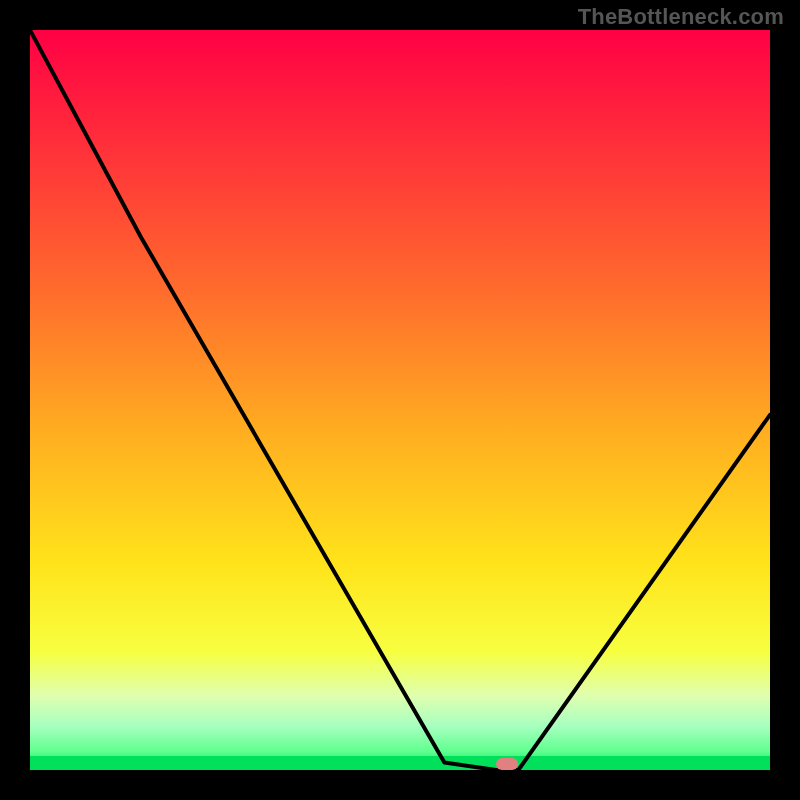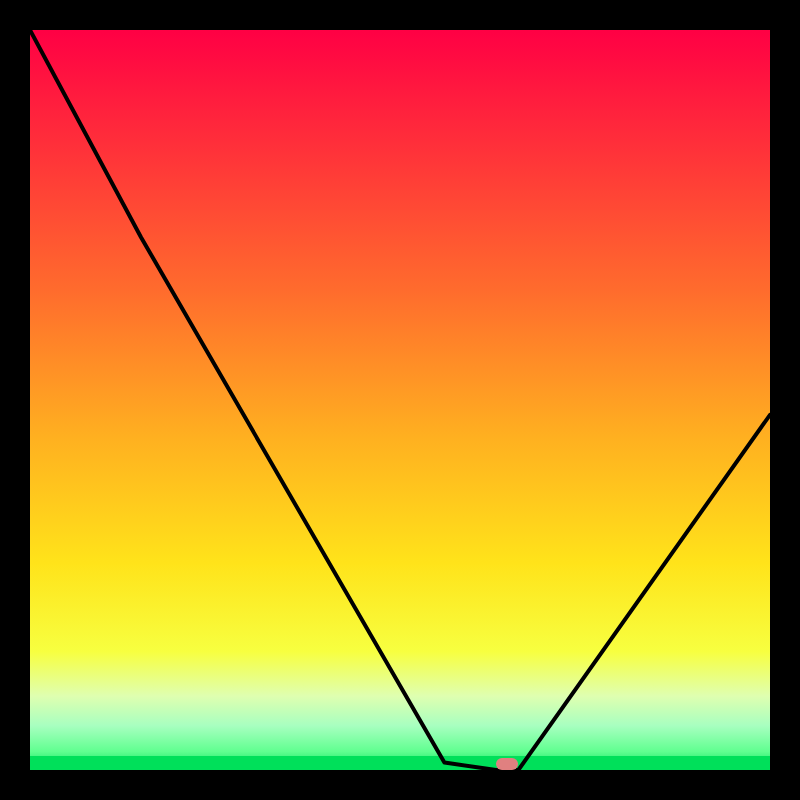--- a/index.html
+++ b/index.html
@@ -64,20 +64,21 @@
     background: #e08080;
     border-radius: 6px;
     z-index: 4;
     transform: translate(-50%, -50%);
   }
 </style>
 </head>
 <body>
 
 <div class="frame">
+  <div class="watermark">TheBottleneck.com</div>
 
   <div class="plot">
     <div class="gradient" id="grad" style="background: linear-gradient(rgb(255, 0, 68) 0%, rgb(255, 107, 45) 35%, rgb(255, 176, 32) 55%, rgb(255, 227, 26) 72%, rgb(247, 255, 64) 84%, rgb(223, 255, 176) 90%, rgb(168, 255, 192) 94%, rgb(96, 255, 144) 97.5%, rgb(0, 224, 90) 100%);"></div>
     <div class="greenband" id="gband" style="height: 14.06px;"></div>
     <svg class="curve" id="curve-svg" viewBox="0 0 740 740" preserveAspectRatio="none">
       <path id="curve-path" d="M 0.0 0.0 L 111.0 207.2 L 414.4 732.6 L 466.2 740.0 L 488.4 740.0 L 740.0 384.8" fill="none" stroke="#000" stroke-width="4" stroke-linejoin="round" stroke-linecap="round"></path>
     </svg>
     <div class="marker" id="marker" style="left: 477.3px; top: 734.08px;"></div>
   </div>
 </div>

